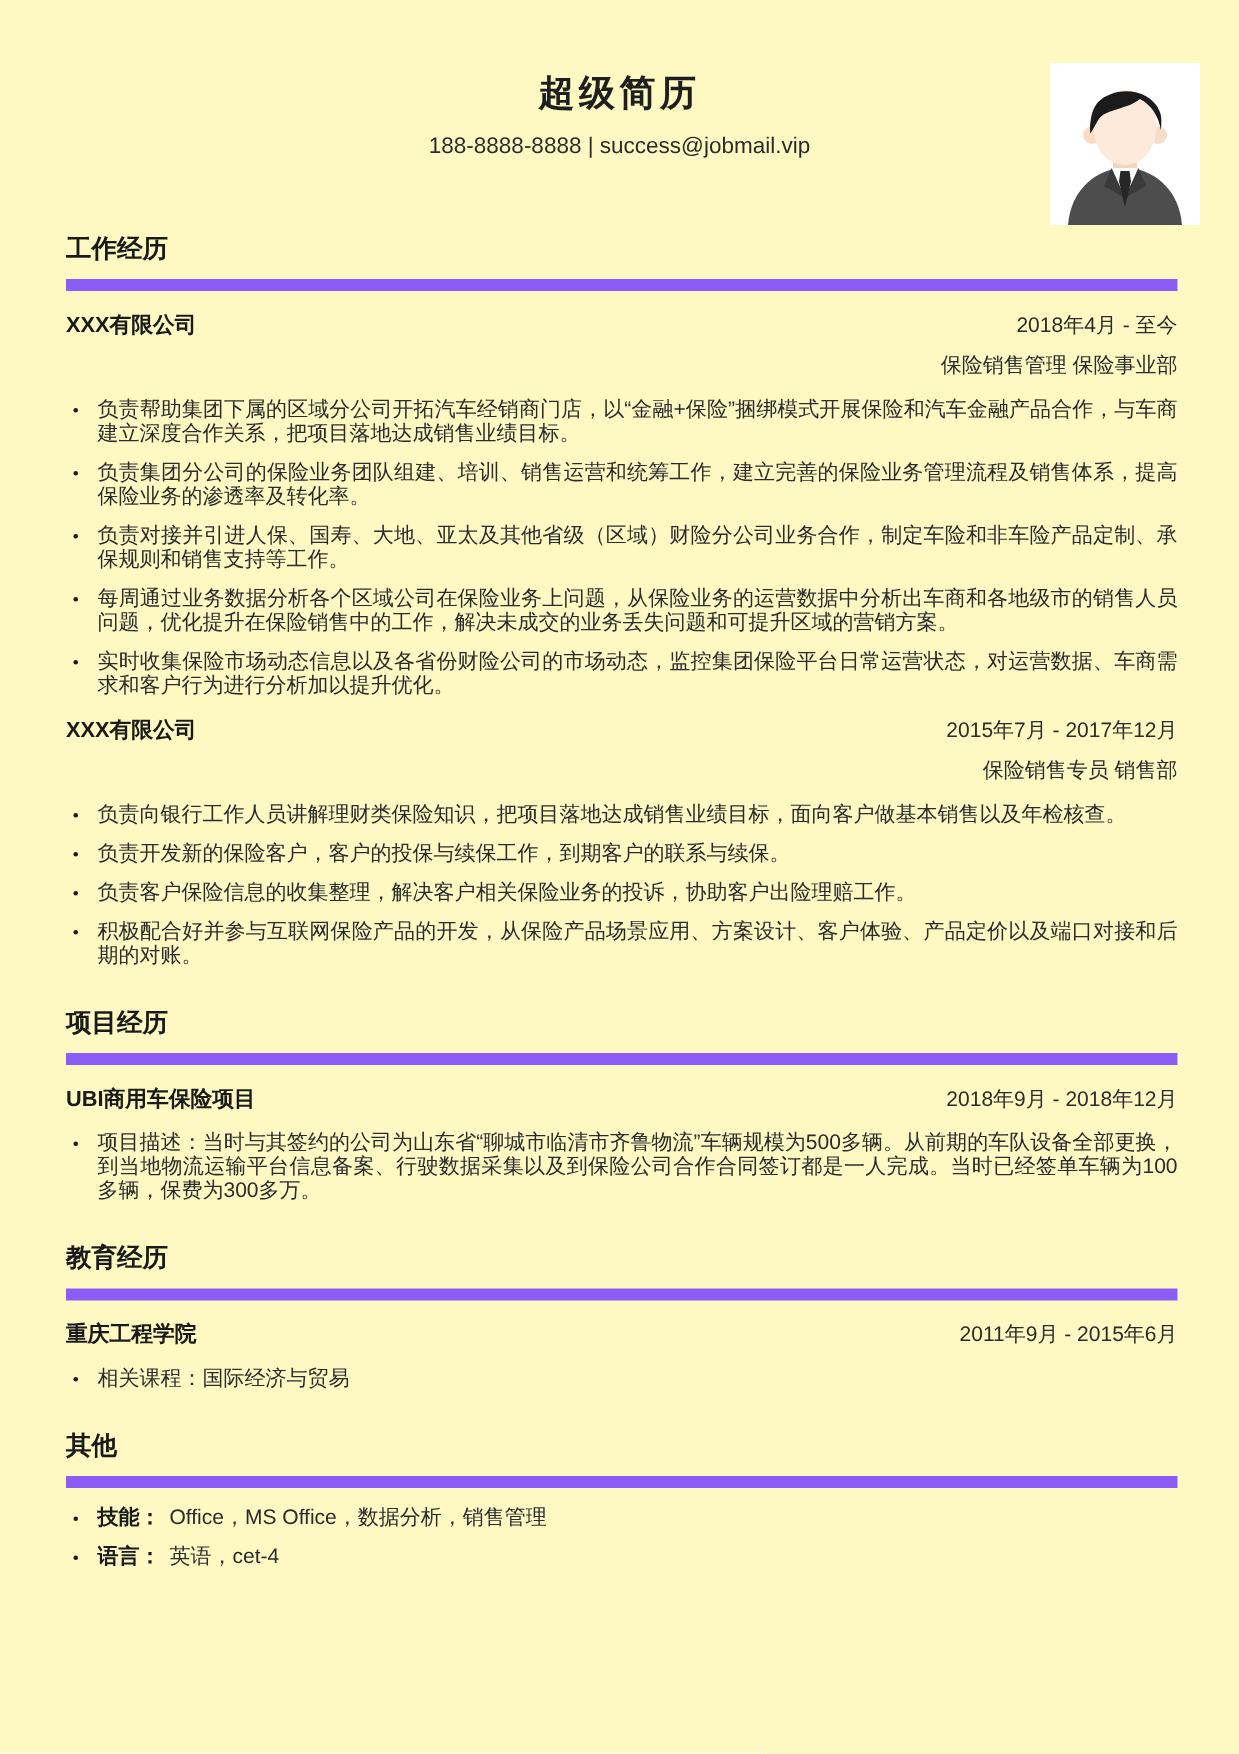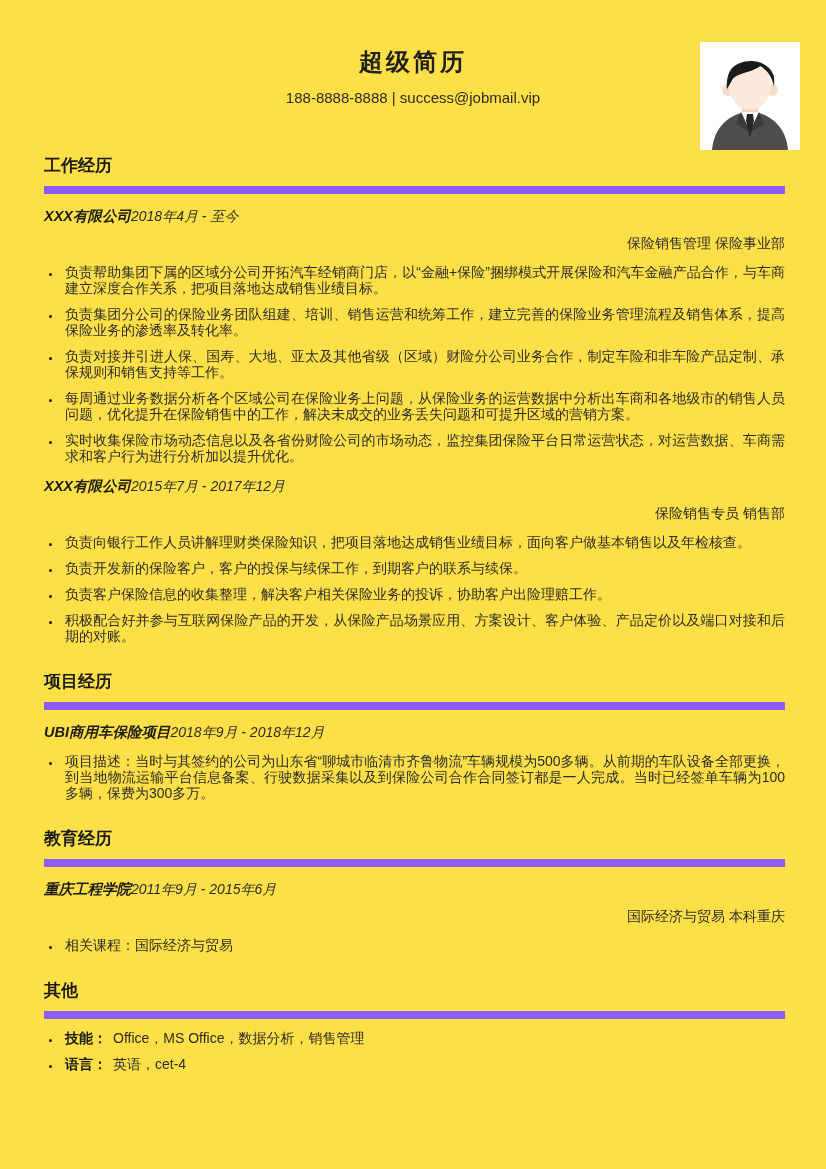--- a/index.html
+++ b/index.html
@@ -7,21 +7,21 @@
   body {
     font-family: "Liberation Sans", "DejaVu Sans", sans-serif;
     color: #2b2b2b;
     -webkit-font-smoothing: antialiased;
   }
   .page {
     position: relative;
     width: 826px;
     height: 1169px;
     margin: 0 auto;
-    background: #fde047;
+    background: #fef9c3;
     overflow: hidden;
   }
   
   .resume-header { padding-top: 46px; text-align: center; }
   .resume-title {
     font-size: 24px;
     font-weight: 700;
     color: #1f1f1f;
     letter-spacing: 3px;
   }
@@ -46,22 +46,22 @@
   .section-heading {
     font-size: 17px;
     font-weight: 700;
     color: #1a1a1a;
     padding-bottom: 9px;
     border-bottom: 8px solid #8b5cf6;
   }
   .entry { margin-top: 13px; }
   .entry-header {
     display: flex;
+    justify-content: space-between;
     align-items: baseline;
-    font-style: italic;
   }
   .entry-title { font-size: 14.5px; font-weight: 700; color: #1a1a1a; }
   .entry-date { font-size: 14px; color: #2b2b2b; }
   .entry-subheader {
     display: flex;
     justify-content: flex-end;
     margin-top: 9px;
     font-size: 14px;
   }
   ul.bullets {
@@ -168,24 +168,20 @@
     </div>
 
     <div class="section">
       <div class="section-heading">教育经历</div>
 
       <div class="entry">
         <div class="entry-header">
           <span class="entry-title">重庆工程学院</span>
           <span class="entry-date">2011年9月 - 2015年6月</span>
         </div>
-        <div class="entry-subheader">
-          <span>国际经济与贸易 本科</span>
-          <span>重庆</span>
-        </div>
         <ul class="bullets">
           <li>相关课程：国际经济与贸易</li>
         </ul>
       </div>
     </div>
 
     <div class="section">
       <div class="section-heading">其他</div>
       <ul class="bullets">
         <li><span class="item-label">技能：</span><span>Office，MS Office，数据分析，销售管理</span></li>

